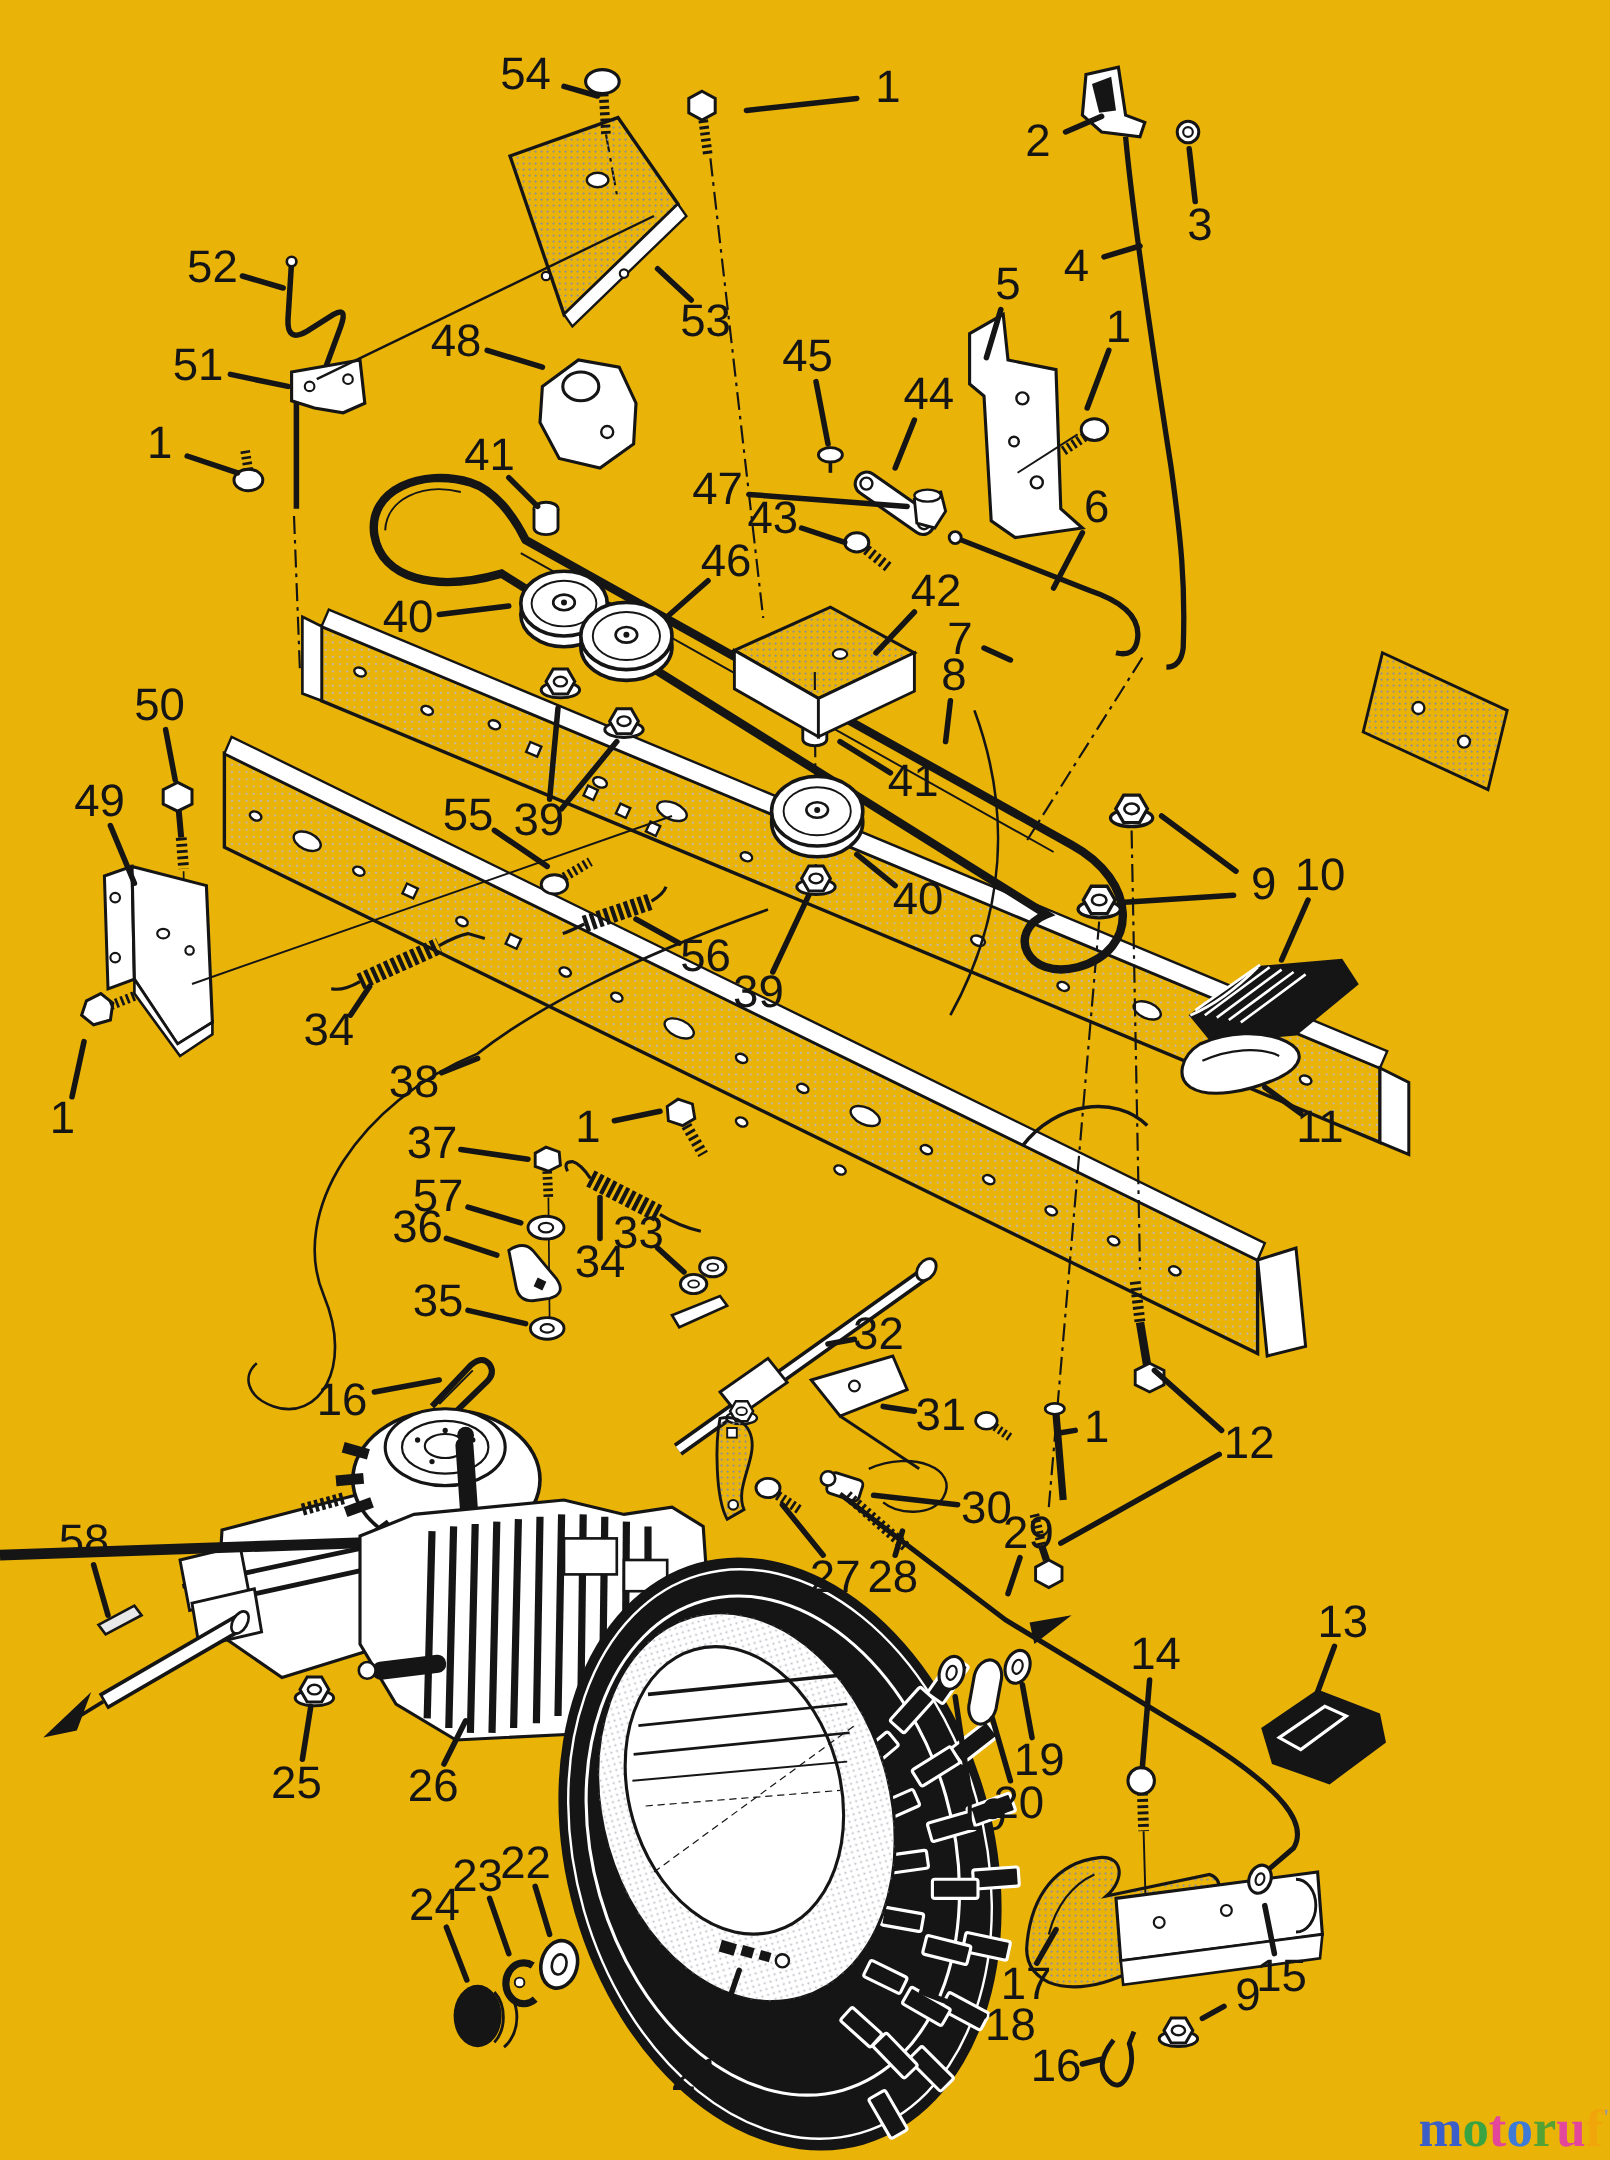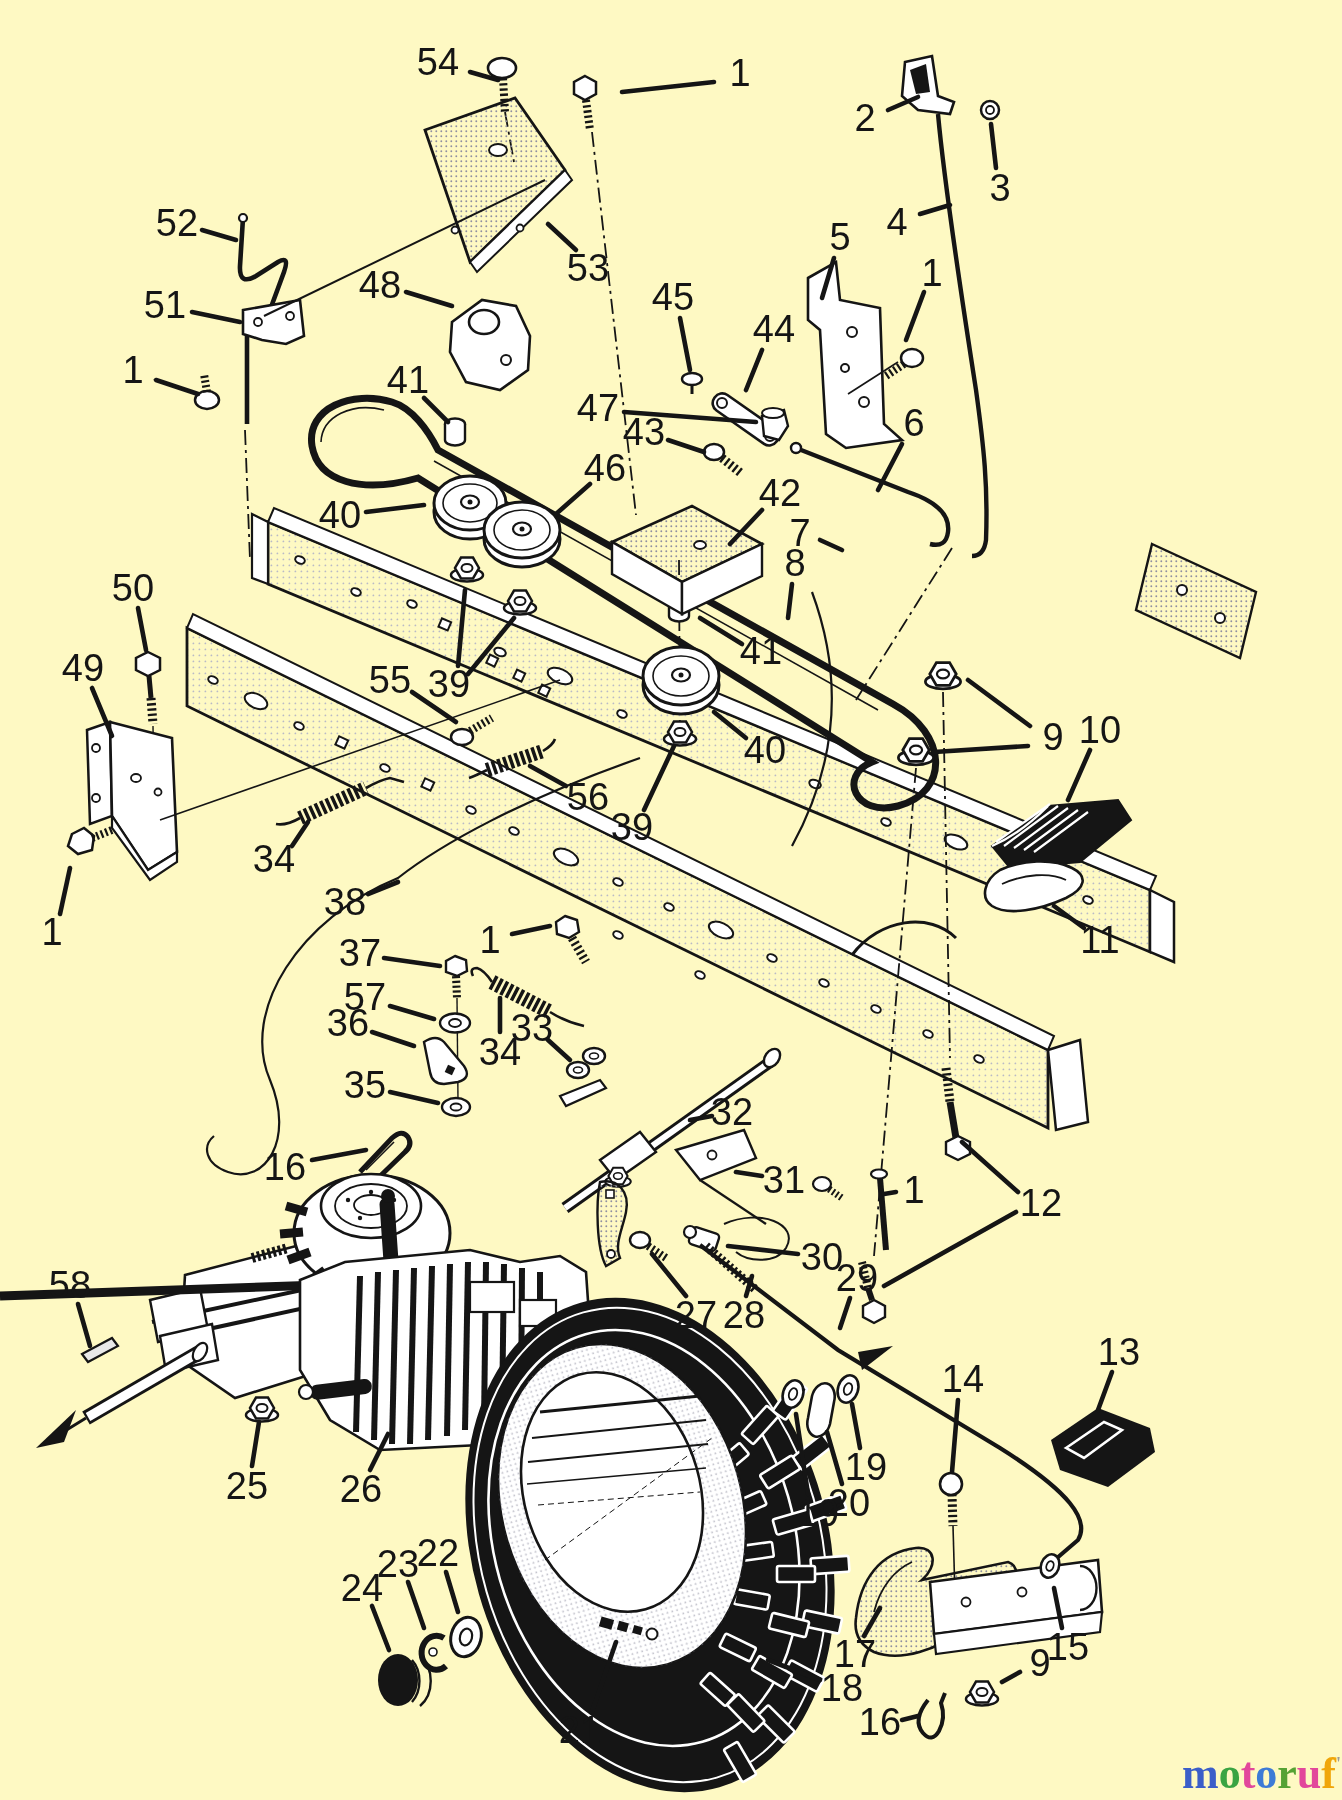--- a/index.html
+++ b/index.html
@@ -1,16 +1,16 @@
 <!DOCTYPE html>
 <html><head>
 <meta charset="utf-8">
 <style>
   html,body{margin:0;padding:0;background:#e8e8e8;font-family:"Liberation Sans",sans-serif;}
-  .stage{position:relative;width:1342px;height:1800px;background:#fef9c3;margin:0 auto;overflow:hidden;}
+  .stage{position:relative;width:1342px;height:1800px;background:#eab308;margin:0 auto;overflow:hidden;}
   svg{position:absolute;left:0;top:0;display:block;}
   .callout-text{font-family:"Liberation Sans",sans-serif;font-size:38px;fill:#151515;}
   .wm-main{font-family:"Liberation Serif",serif;font-weight:bold;font-size:44px;}
   .wm-suffix{font-family:"Liberation Serif",serif;font-weight:bold;font-size:23px;}
 </style>
 </head>
 <body>
 
 <div class="stage">
 <svg width="1342" height="1800" viewBox="0 0 1342 1800">

